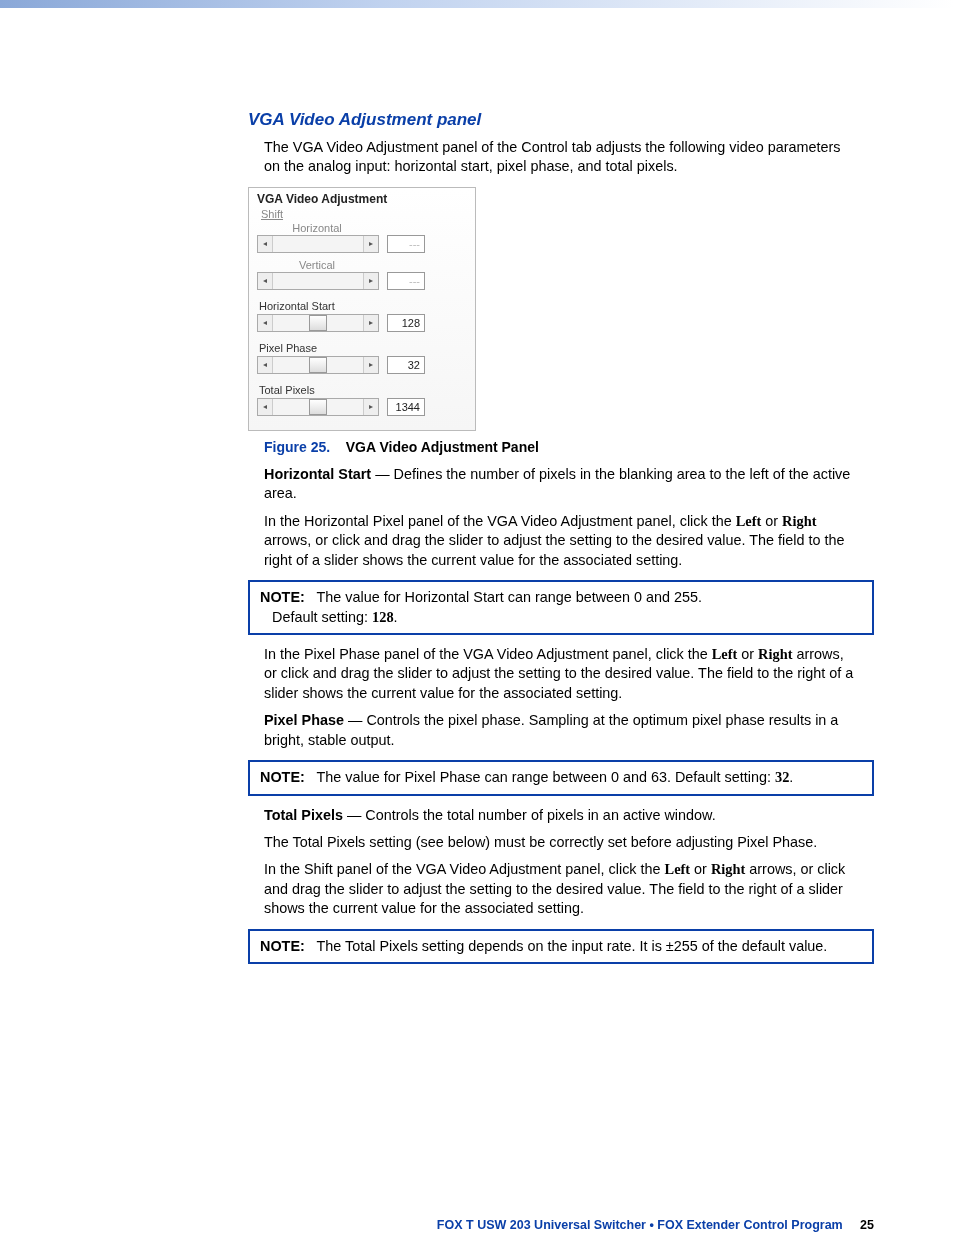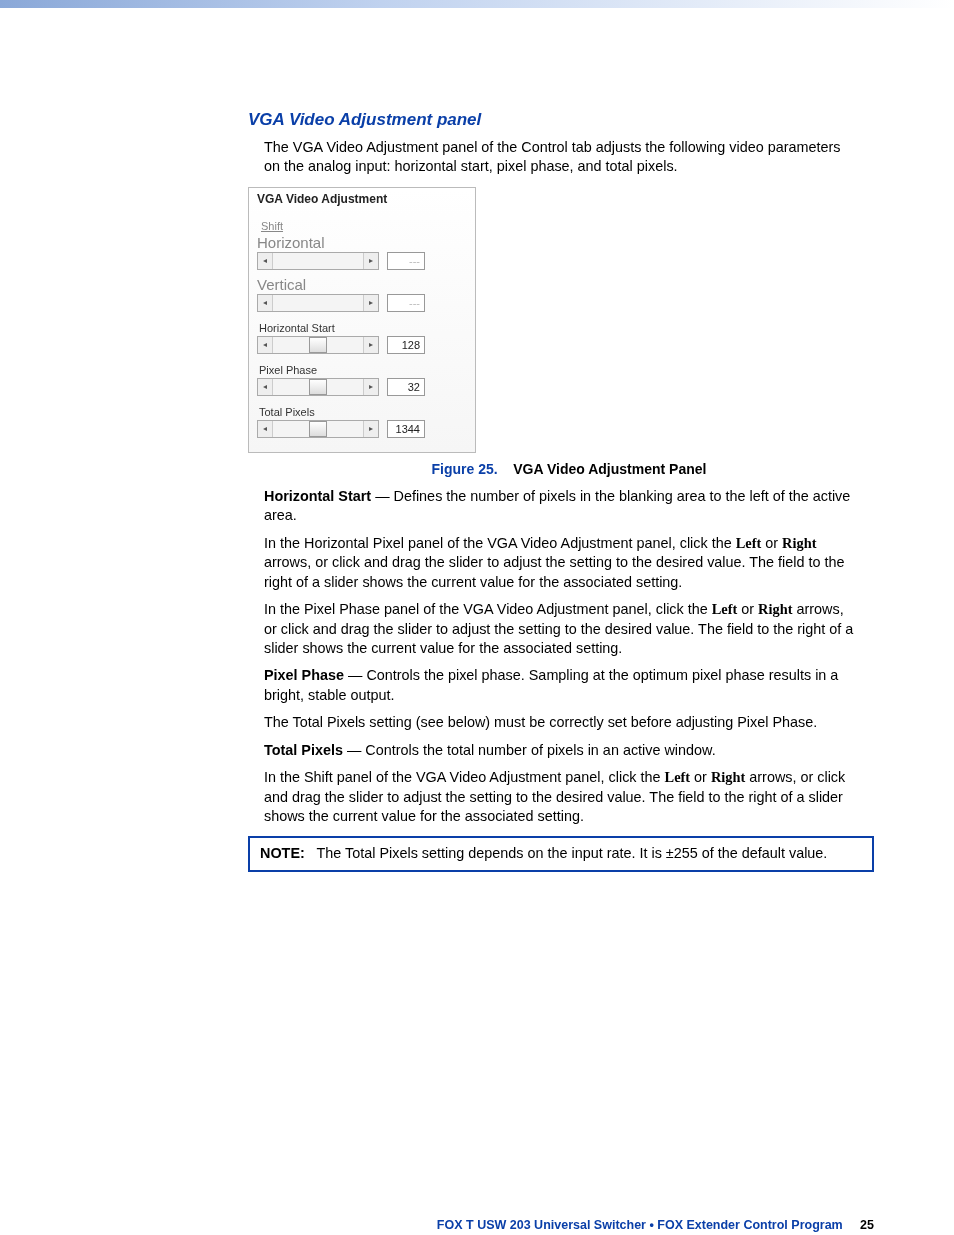--- a/index.html
+++ b/index.html
@@ -38,31 +38,32 @@
     background: linear-gradient(to bottom, #fff, #f6f6f6);
     width: 210px;
     padding: 4px 8px 14px 8px;
     margin: 10px 0 8px 0;
   }
   .panel-title {
     font-weight: bold;
     font-size: 12px;
     font-family: Arial, sans-serif;
     color: #222;
-    margin-bottom: 14px;
+    margin-bottom: 2px;
   }
   .group-label {
     font-size: 11px;
     color: #888;
     margin: 2px 0 1px 4px;
     text-decoration: underline;
   }
   .sub-label {
-    font-size: 15px;
+    font-size: 11px;
     color: #888;
+    text-align: center;
     margin: 2px 0 1px 0;
   }
   .fld-label {
     font-size: 11px;
     color: #333;
     margin: 10px 0 2px 2px;
   }
   .row {
     display: flex;
     align-items: center;
@@ -112,21 +113,20 @@
     padding: 1px 4px;
     min-width: 28px;
     text-align: right;
     height: 14px;
     line-height: 14px;
   }
   .valbox.blank { color: #bbb; }
   .figcap {
     font-size: 14px;
     margin: 8px 0 10px 16px;
-    text-align: center;
   }
   .figcap .fignum { color: #0a3fa8; font-weight: bold; }
   .figcap .figtxt { font-weight: bold; }
   .notebox {
     border: 2px solid #0a3fa8;
     padding: 6px 10px;
     margin: 10px 0;
     font-size: 14.4px;
     line-height: 1.35;
   }
@@ -227,35 +227,44 @@
   </div>
 
   <p class="body">
     <span class="bold">Horizontal Start</span><span> — Defines the number of pixels in the blanking area to the left of the active area.</span>
   </p>
 
   <p class="body">
     <span>In the Horizontal Pixel panel of the VGA Video Adjustment panel, click the </span><span class="mono">Left</span><span> or </span><span class="mono">Right</span><span> arrows, or click and drag the slider to adjust the setting to the desired value. The field to the right of a slider shows the current value for the associated setting.</span>
   </p>
 
+  <div class="notebox">
+    <span class="note-label">NOTE:</span>&nbsp;&nbsp;
+    <span>The value for Horizontal Start can range between 0 and 255.</span><br>
+    &nbsp;&nbsp;&nbsp;<span>Default setting: </span><span class="mono">128</span><span>.</span>
+  </div>
 
   <p class="body">
     <span>In the Pixel Phase panel of the VGA Video Adjustment panel, click the </span><span class="mono">Left</span><span> or </span><span class="mono">Right</span><span> arrows, or click and drag the slider to adjust the setting to the desired value. The field to the right of a slider shows the current value for the associated setting.</span>
   </p>
 
   <p class="body">
     <span class="bold">Pixel Phase</span><span> — Controls the pixel phase. Sampling at the optimum pixel phase results in a bright, stable output.</span>
   </p>
 
+  <div class="notebox">
+    <span class="note-label">NOTE:</span>&nbsp;&nbsp;
+    <span>The value for Pixel Phase can range between 0 and 63. Default setting: </span><span class="mono">32</span><span>.</span>
+  </div>
+
+  <p class="body">
+    <span class="bold">Total Pixels</span><span> — Controls the total number of pixels in an active window.</span>
+  </p>
 
   <p class="body">The Total Pixels setting (see below) must be correctly set before adjusting Pixel Phase.</p>
-
-  <p class="body">
-    <span class="bold">Total Pixels</span><span> — Controls the total number of pixels in an active window.</span>
-  </p>
 
   <p class="body">
     <span>In the Shift panel of the VGA Video Adjustment panel, click the </span><span class="mono">Left</span><span> or </span><span class="mono">Right</span><span> arrows, or click and drag the slider to adjust the setting to the desired value. The field to the right of a slider shows the current value for the associated setting.</span>
   </p>
 
   <div class="notebox">
     <span class="note-label">NOTE:</span>&nbsp;&nbsp;
     <span>The Total Pixels setting depends on the input rate. It is ±255 of the default value.</span>
   </div>
 

